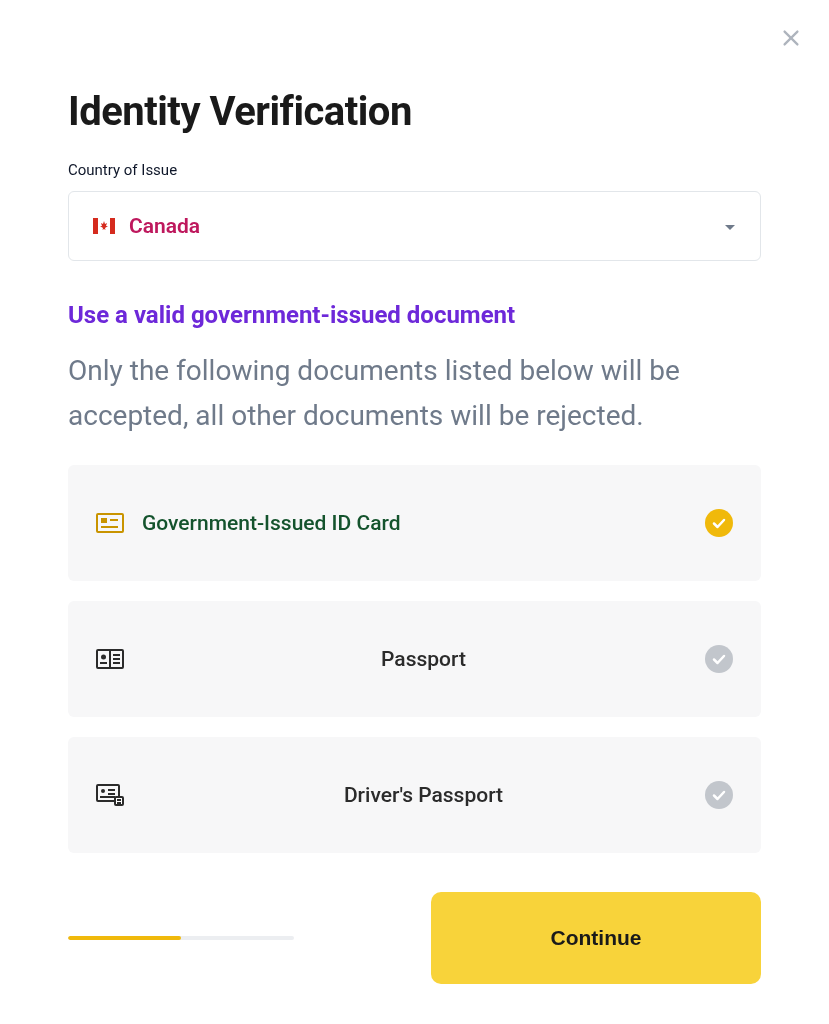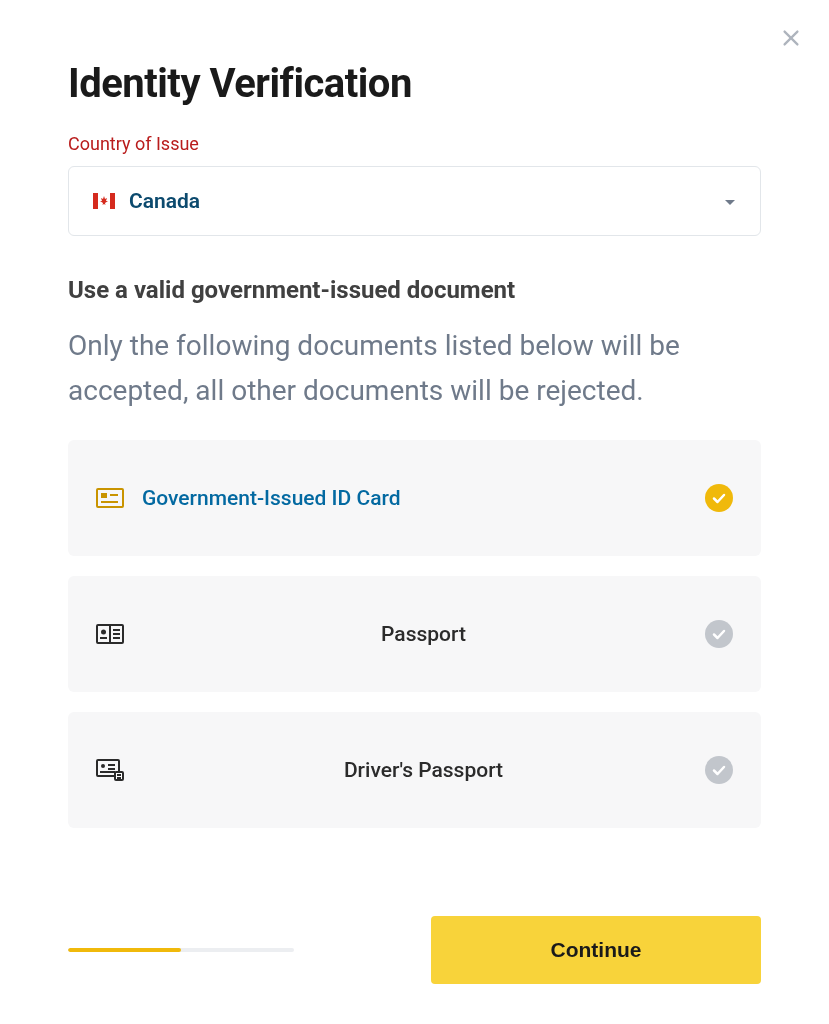--- a/index.html
+++ b/index.html
@@ -4,21 +4,21 @@
   <style>
     * { box-sizing: border-box; margin: 0; padding: 0; }
     body {
       font-family: -apple-system, BlinkMacSystemFont, "Segoe UI", Roboto, Helvetica, Arial, sans-serif;
       background: #ffffff;
       width: 829px;
       height: 1024px;
       position: relative;
     }
     .container {
-      padding: 60px 68px 40px 68px;
+      padding: 88px 68px 40px 68px;
     }
     .close-btn {
       position: absolute;
       top: 24px;
       right: 24px;
       width: 28px;
       height: 28px;
       cursor: pointer;
       display: flex;
       align-items: center;
@@ -26,22 +26,22 @@
     }
     .close-btn svg { width: 22px; height: 22px; }
     .title {
       font-size: 40px;
       font-weight: 700;
       color: #1a1a1a;
       margin-bottom: 26px;
       letter-spacing: -0.5px;
     }
     .field-label {
-      font-size: 18px;
-      color: #b91c1c;
+      font-size: 15px;
+      color: #0f172a;
       margin-bottom: 12px;
     }
     .select-box {
       border: 1px solid #e2e6ea;
       border-radius: 6px;
       padding: 22px 24px;
       display: flex;
       align-items: center;
       cursor: pointer;
       margin-bottom: 40px;
@@ -50,30 +50,30 @@
       width: 22px;
       height: 16px;
       margin-right: 14px;
       display: flex;
       align-items: center;
       justify-content: center;
     }
     .select-value {
       font-size: 21px;
       font-weight: 600;
-      color: #0c4a6e;
+      color: #be185d;
       flex: 1;
     }
     .select-caret {
       color: #6f7a8a;
     }
     .section-title {
       font-size: 24px;
       font-weight: 700;
-      color: #404040;
+      color: #6d28d9;
       margin-bottom: 20px;
     }
     .section-desc {
       font-size: 28px;
       color: #6f7a8a;
       line-height: 1.6;
       margin-bottom: 26px;
     }
     .doc-option {
       background: #f7f7f8;
@@ -90,21 +90,21 @@
       margin-right: 18px;
       display: flex;
       align-items: center;
       justify-content: center;
     }
     .doc-label {
       font-size: 21px;
       font-weight: 500;
       flex: 1;
     }
-    .doc-option.selected .doc-label { color: #0369a1; }
+    .doc-option.selected .doc-label { color: #14532d; }
     .doc-option.selected .doc-icon svg { stroke: #c99400; fill: none; }
     .doc-option:not(.selected) .doc-label { color: #2b2b2b; text-align: center; }
     .check-circle {
       width: 28px;
       height: 28px;
       border-radius: 50%;
       display: flex;
       align-items: center;
       justify-content: center;
     }
@@ -128,22 +128,22 @@
       overflow: hidden;
     }
     .progress-fill {
       height: 100%;
       background: #f0b90b;
       border-radius: 2px;
     }
     .continue-btn {
       background: #f8d33a;
       border: none;
-      border-radius: 4px;
-      padding: 22px 0;
+      border-radius: 10px;
+      padding: 34px 0;
       width: 330px;
       font-size: 21px;
       font-weight: 600;
       color: #1a1a1a;
       cursor: pointer;
       margin-left: 12px;
     }
   </style>
 </head>
 <body>

